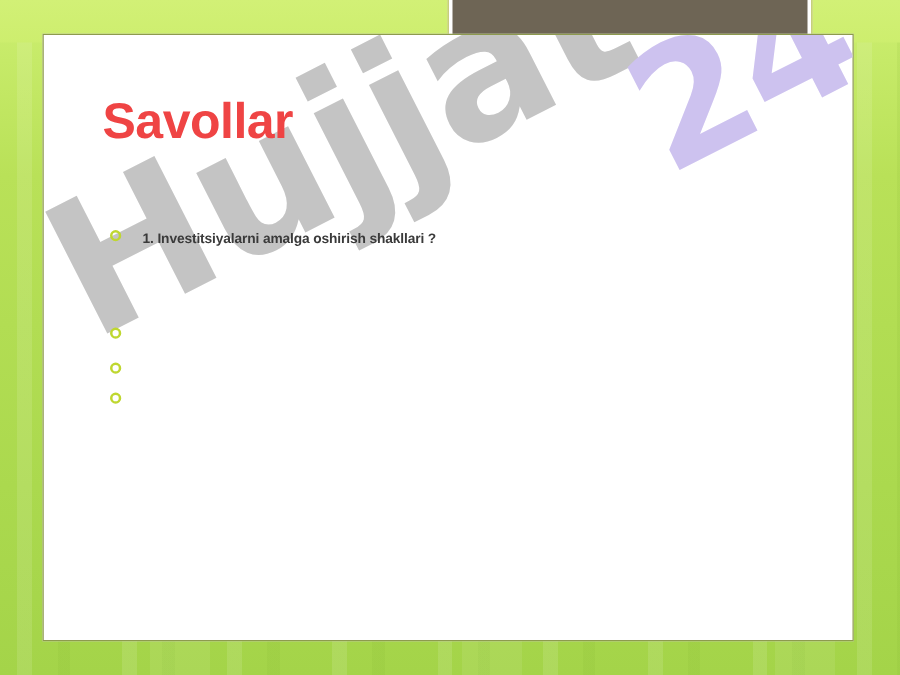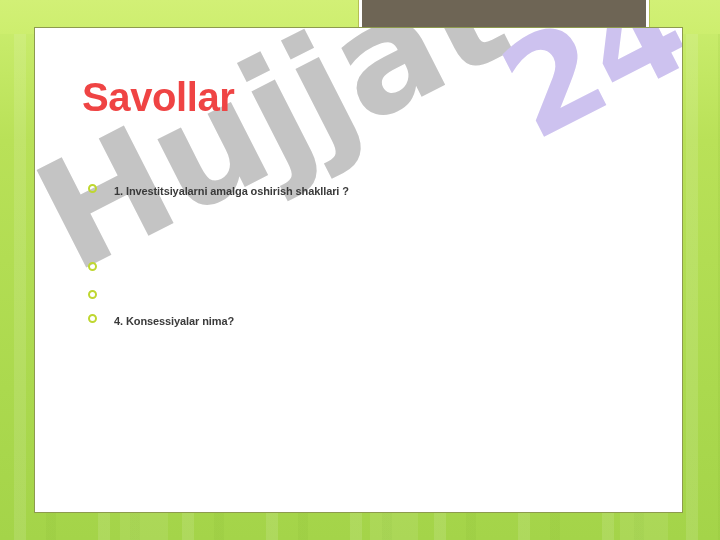--- a/index.html
+++ b/index.html
@@ -208,18 +208,17 @@
       <div class="sp-b"></div>
 
       <div class="bullet-item">
         <span class="bullet-marker"></span>
       </div>
 
       <div class="sp-c"></div>
 
       <div class="bullet-item">
         <span class="bullet-marker"></span>
-        <span>4. Konsessiyalar nima?</span>
       </div>
 
     </div>
   </div>
 </div>
 
 </body></html>

